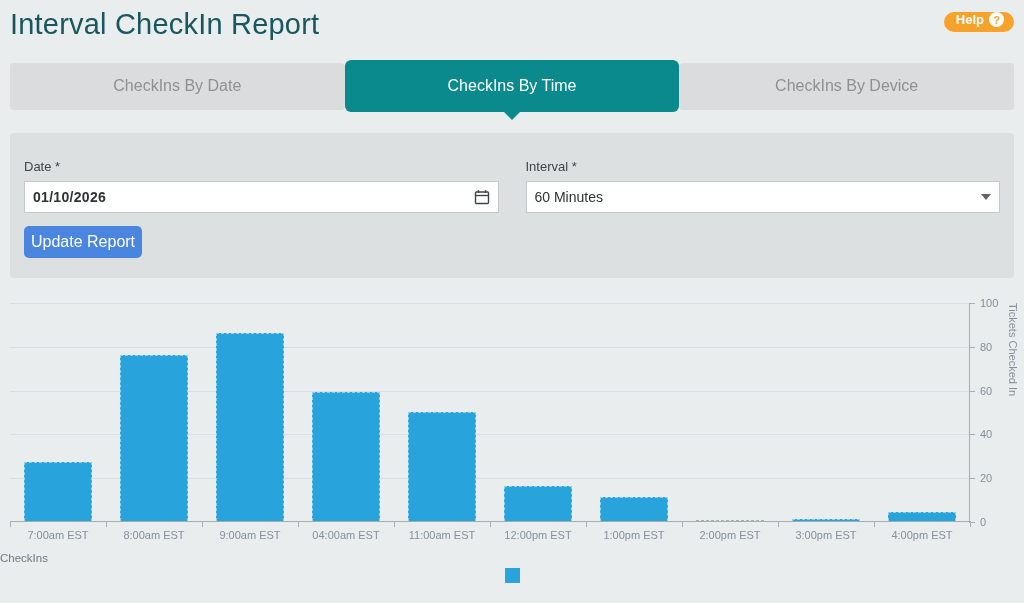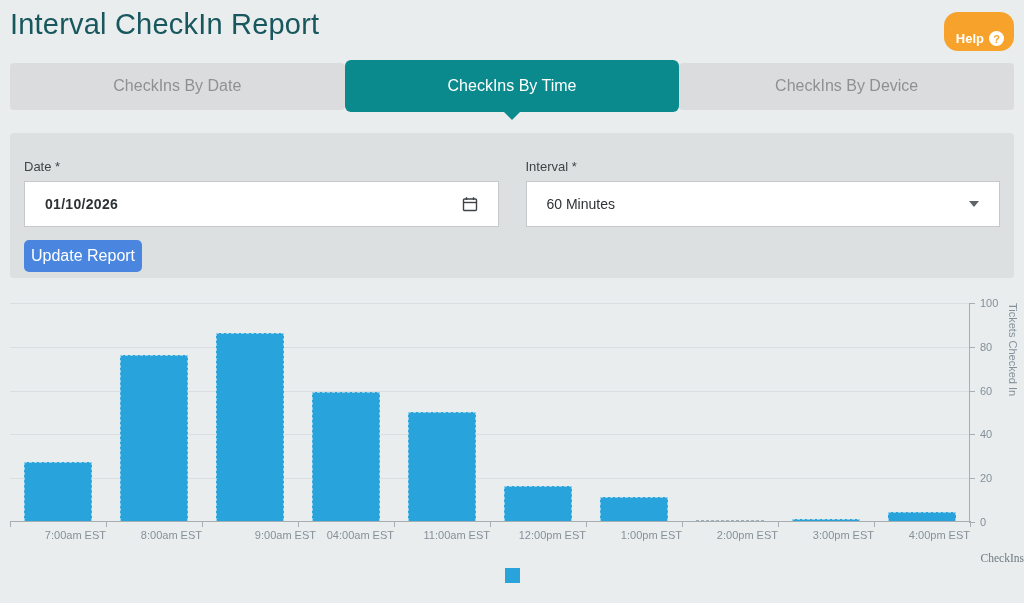--- a/index.html
+++ b/index.html
@@ -12,21 +12,21 @@
     position:relative;
   }
   
   .header { position:relative; padding:8px 10px 0 10px; height:52px; }
   .page-title { font-size:29px; font-weight:500; color:var(--title,#17575D); letter-spacing:.2px; }
   .help-btn {
     position:absolute; top:12px; right:10px;
     background:var(--orange,#F7A32B); color:#fff;
     border:none; border-radius:14px;
     font-family:inherit; font-size:13px; font-weight:bold;
-    padding:19px 10px 5px 12px;
+    padding:0 10px 5px 12px;
     display:flex; align-items:center; gap:5px; cursor:pointer;
   }
   .help-q {
     display:inline-flex; align-items:center; justify-content:center;
     width:15px; height:15px; border-radius:50%;
     background:#fff; color:var(--orange,#F7A32B);
     font-size:11px; font-weight:bold;
   }
   
   .tabs { display:flex; margin:8px 10px 0 10px; height:52px; align-items:center; }
@@ -48,22 +48,22 @@
   }
   
   .form-panel {
     margin:21px 10px 0 10px; background:#DCE0E1; border-radius:4px;
     padding:26px 14px 22px 14px; height:145px;
   }
   .form-grid { display:grid; grid-template-columns:1fr 1fr; column-gap:27px; }
   .field-label { font-size:13px; color:#3F4447; margin-bottom:7px; }
   .text-input, .select-input {
     background:#fff; border:1px solid #C5C9CB; border-radius:0;
-    height:46px; display:flex; align-items:center; justify-content:space-between;
-    padding:0 20px; font-size:14px; color:#2E3234; cursor:pointer;
+    height:32px; display:flex; align-items:center; justify-content:space-between;
+    padding:0 8px; font-size:14px; color:#2E3234; cursor:pointer;
   }
   .text-input .value { font-weight:bold; letter-spacing:.3px; }
   .select-input .value { font-weight:normal; }
   .caret-down {
     width:0; height:0; border:5px solid transparent; border-bottom:none;
     border-top:6px solid #5E6366;
   }
   .update-btn {
     margin-top:13px; background:var(--blue,#4A86E0); color:#fff;
     border:none; border-radius:5px; font-family:inherit;
@@ -82,29 +82,29 @@
     border:1px dashed rgba(255,255,255,.5); border-bottom:none;
   }
   .bar.zero { background:transparent; border:none; border-top:1px dashed #9FAFB8; }
   .xtick { position:absolute; top:100%; width:1px; height:6px; background:#A7AEB2; }
   .ytick { position:absolute; left:100%; width:6px; height:1px; background:#A7AEB2; }
   .ytick-label {
     position:absolute; left:calc(100% + 11px); transform:translateY(-50%);
     font-size:11px; color:#85909A; white-space:nowrap;
   }
   .xlabel {
-    position:absolute; top:calc(100% + 8px); text-align:right;
+    position:absolute; top:calc(100% + 8px); text-align:center;
     font-size:11px; color:#85909A; white-space:nowrap;
   }
   .y-axis-title {
     position:absolute; right:5px; top:13px; height:219px;
     display:flex; align-items:center;
     writing-mode:vertical-rl; font-size:11px; color:#85909A;
   }
-  .legend { position:absolute; left:0; width:1024px; top:262px; text-align:right;font-family:Liberation Serif, serif; }
+  .legend { position:absolute; left:0; width:1024px; top:262px; text-align:left; }
   .legend-label { font-size:11.5px; color:#6F7A80; }
   .legend-swatch {
     width:15px; height:15px; background:var(--bar,#29A3DC);
     margin:4px auto 0 auto; cursor:pointer;
   }
 </style>
 </head>
 <body>
 
 <div class="header">
@@ -182,21 +182,21 @@
       <div class="xtick" style="left: 576px;"></div>
       <div class="xtick" style="left: 672px;"></div>
       <div class="xtick" style="left: 768px;"></div>
       <div class="xtick" style="left: 864px;"></div>
       <div class="xtick" style="left: 960px;"></div>
       <div class="bar" style="left: 14px; width: 68px; height: 59.13px;"></div>
       <div class="xlabel" style="left: 0px; width: 96px;">7:00am EST</div>
       <div class="bar" style="left: 110px; width: 68px; height: 166.44px;"></div>
       <div class="xlabel" style="left: 96px; width: 96px;">8:00am EST</div>
       <div class="bar" style="left: 206px; width: 68px; height: 188.34px;"></div>
-      <div class="xlabel" style="left: 210px; width: 96px;">9:00am EST</div>
+      <div class="xlabel" style="left: 192px; width: 96px;">9:00am EST</div>
       <div class="bar" style="left: 302px; width: 68px; height: 129.21px;"></div>
       <div class="xlabel" style="left: 288px; width: 96px;">04:00am EST</div>
       <div class="bar" style="left: 398px; width: 68px; height: 109.5px;"></div>
       <div class="xlabel" style="left: 384px; width: 96px;">11:00am EST</div>
       <div class="bar" style="left: 494px; width: 68px; height: 35.04px;"></div>
       <div class="xlabel" style="left: 480px; width: 96px;">12:00pm EST</div>
       <div class="bar" style="left: 590px; width: 68px; height: 24.09px;"></div>
       <div class="xlabel" style="left: 576px; width: 96px;">1:00pm EST</div>
       <div class="bar zero" style="left: 686px; width: 68px; height: 0px;"></div>
       <div class="xlabel" style="left: 672px; width: 96px;">2:00pm EST</div>

